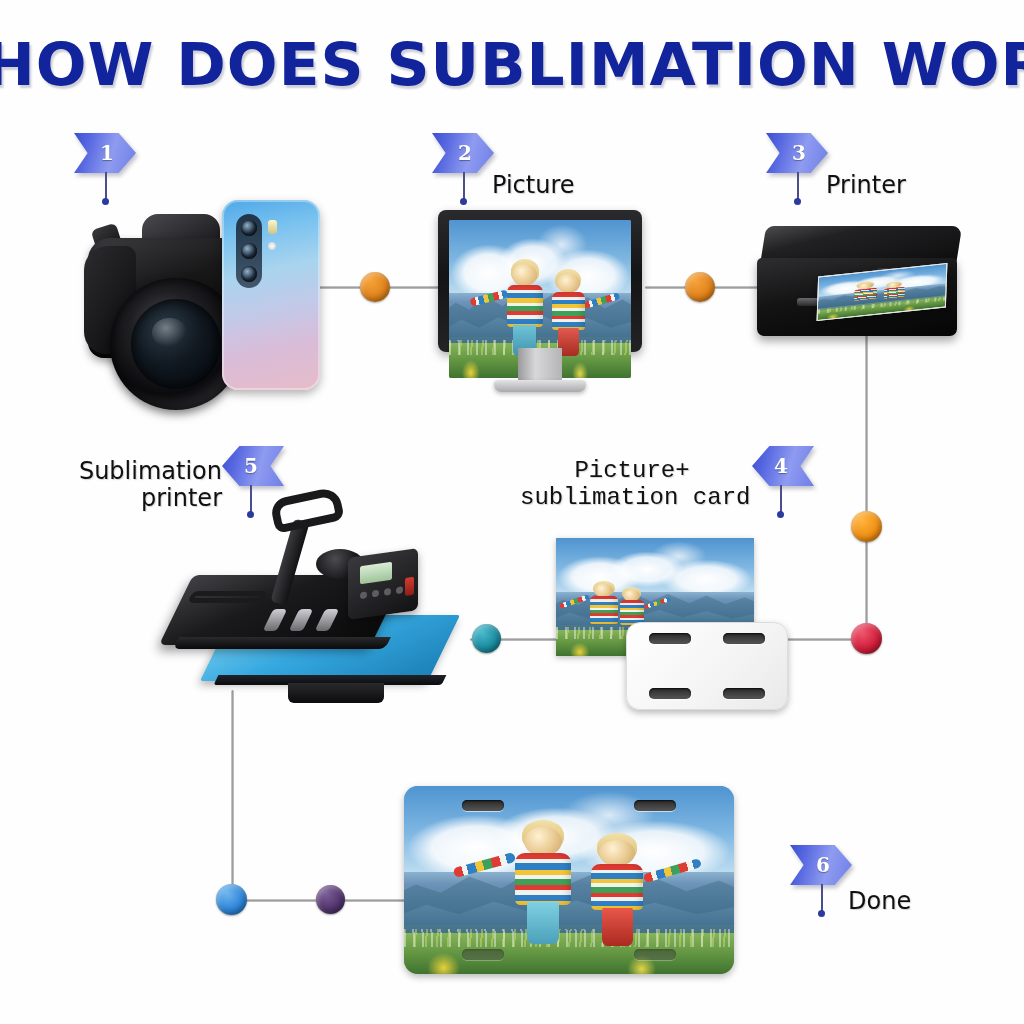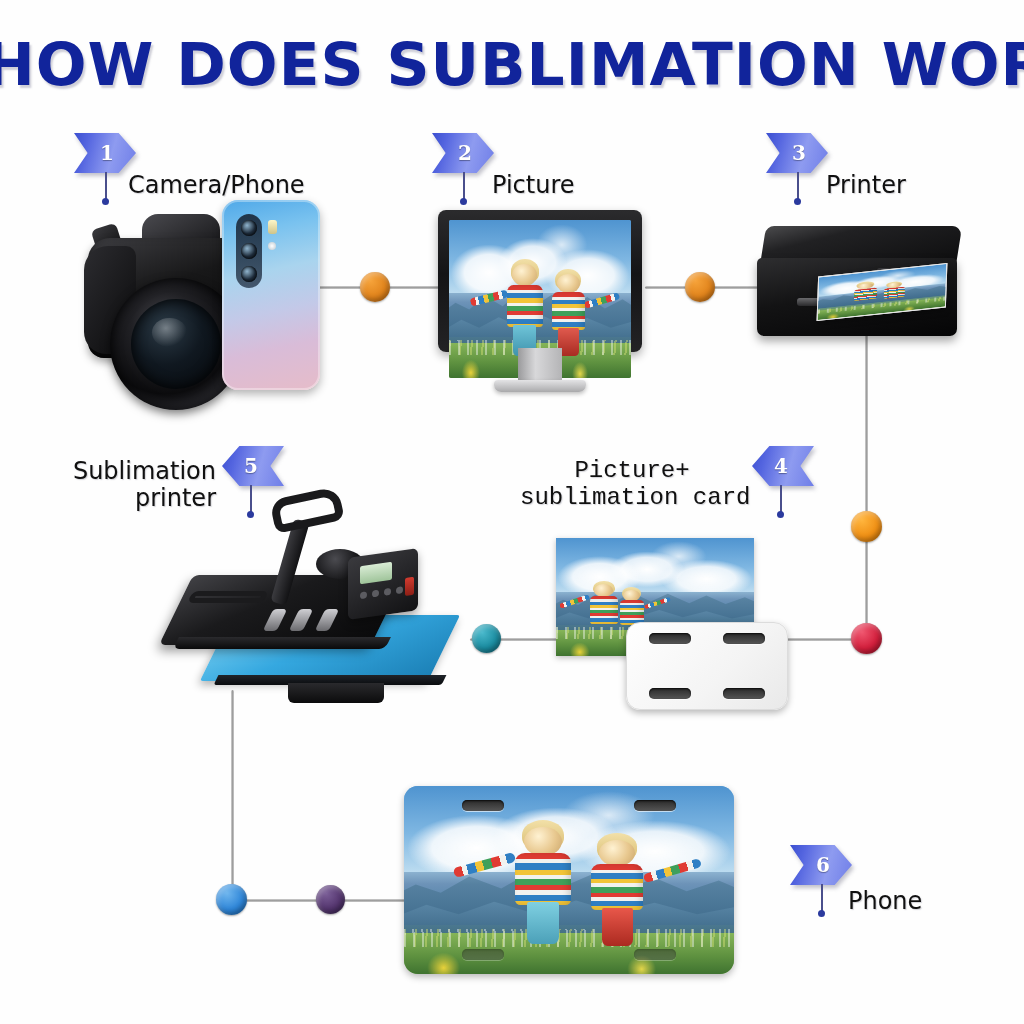--- a/index.html
+++ b/index.html
@@ -442,21 +442,20 @@
   <div class="dot" style="left:472px; top:624px; width:29px; height:29px; background:radial-gradient(circle at 36% 30%, #49b9cc, #1b8ca0 55%, #0d5f70 100%);"></div>
   <div class="dot" style="left:216px; top:884px; width:31px; height:31px; background:radial-gradient(circle at 36% 30%, #6fb6ee, #2f86d8 55%, #1861a8 100%);"></div>
   <div class="dot" style="left:316px; top:885px; width:29px; height:29px; background:radial-gradient(circle at 36% 30%, #7a5e97, #54356e 55%, #33204a 100%);"></div>
 
   <div class="step right" style="left:74px; top:133px;">
     <div class="chev"></div>
     <div class="num">1</div>
   </div>
   <div class="pin-stem" style="left:105px; top:172px; height:28px;"></div>
   <div class="pin-dot" style="left:102px; top:198px;"></div>
-  <div class="label" style="left:128px; top:172px;">Camera/Phone</div>
 
   <div class="camera" style="left:88px; top:212px; width:200px; height:200px;">
     <div class="cam-strap"></div>
     <div class="cam-hump"></div>
     <div class="cam-body"></div>
     <div class="cam-grip"></div>
     <div class="cam-lens"></div>
   </div>
 
   <div class="phone" style="left:222px; top:200px; width:98px; height:190px;">
@@ -537,21 +536,21 @@
       </div>
     </div>
   </div>
 
   <div class="step left" style="left:222px; top:446px;">
     <div class="chev"></div>
     <div class="num">5</div>
   </div>
   <div class="pin-stem" style="left:250px; top:485px; height:28px;"></div>
   <div class="pin-dot" style="left:247px; top:511px;"></div>
-  <div class="label right" style="left:30px; top:458px; width:186px;">Sublimation
+  <div class="label right" style="left:36px; top:458px; width:186px;">Sublimation
 printer</div>
 
   <div class="press" style="left:160px; top:487px; width:300px; height:240px;">
     <div class="platen-lower"></div>
     <div class="platen-lower-edge"></div>
     <div class="foot"></div>
     <div class="upper"></div>
     <div class="upper-edge"></div>
     <div class="sidehandle"></div>
     <div class="knobs">
@@ -633,15 +632,15 @@
     <div class="slot" style="left:58px; bottom:14px; opacity:.45;"></div>
     <div class="slot" style="right:58px; bottom:14px; opacity:.45;"></div>
   </div>
 
   <div class="step right" style="left:790px; top:845px;">
     <div class="chev"></div>
     <div class="num">6</div>
   </div>
   <div class="pin-stem" style="left:821px; top:884px; height:28px;"></div>
   <div class="pin-dot" style="left:818px; top:910px;"></div>
-  <div class="label" style="left:848px; top:888px;">Phone</div>
+  <div class="label" style="left:848px; top:888px;">Done</div>
 
 </div>
 
 </body></html>

